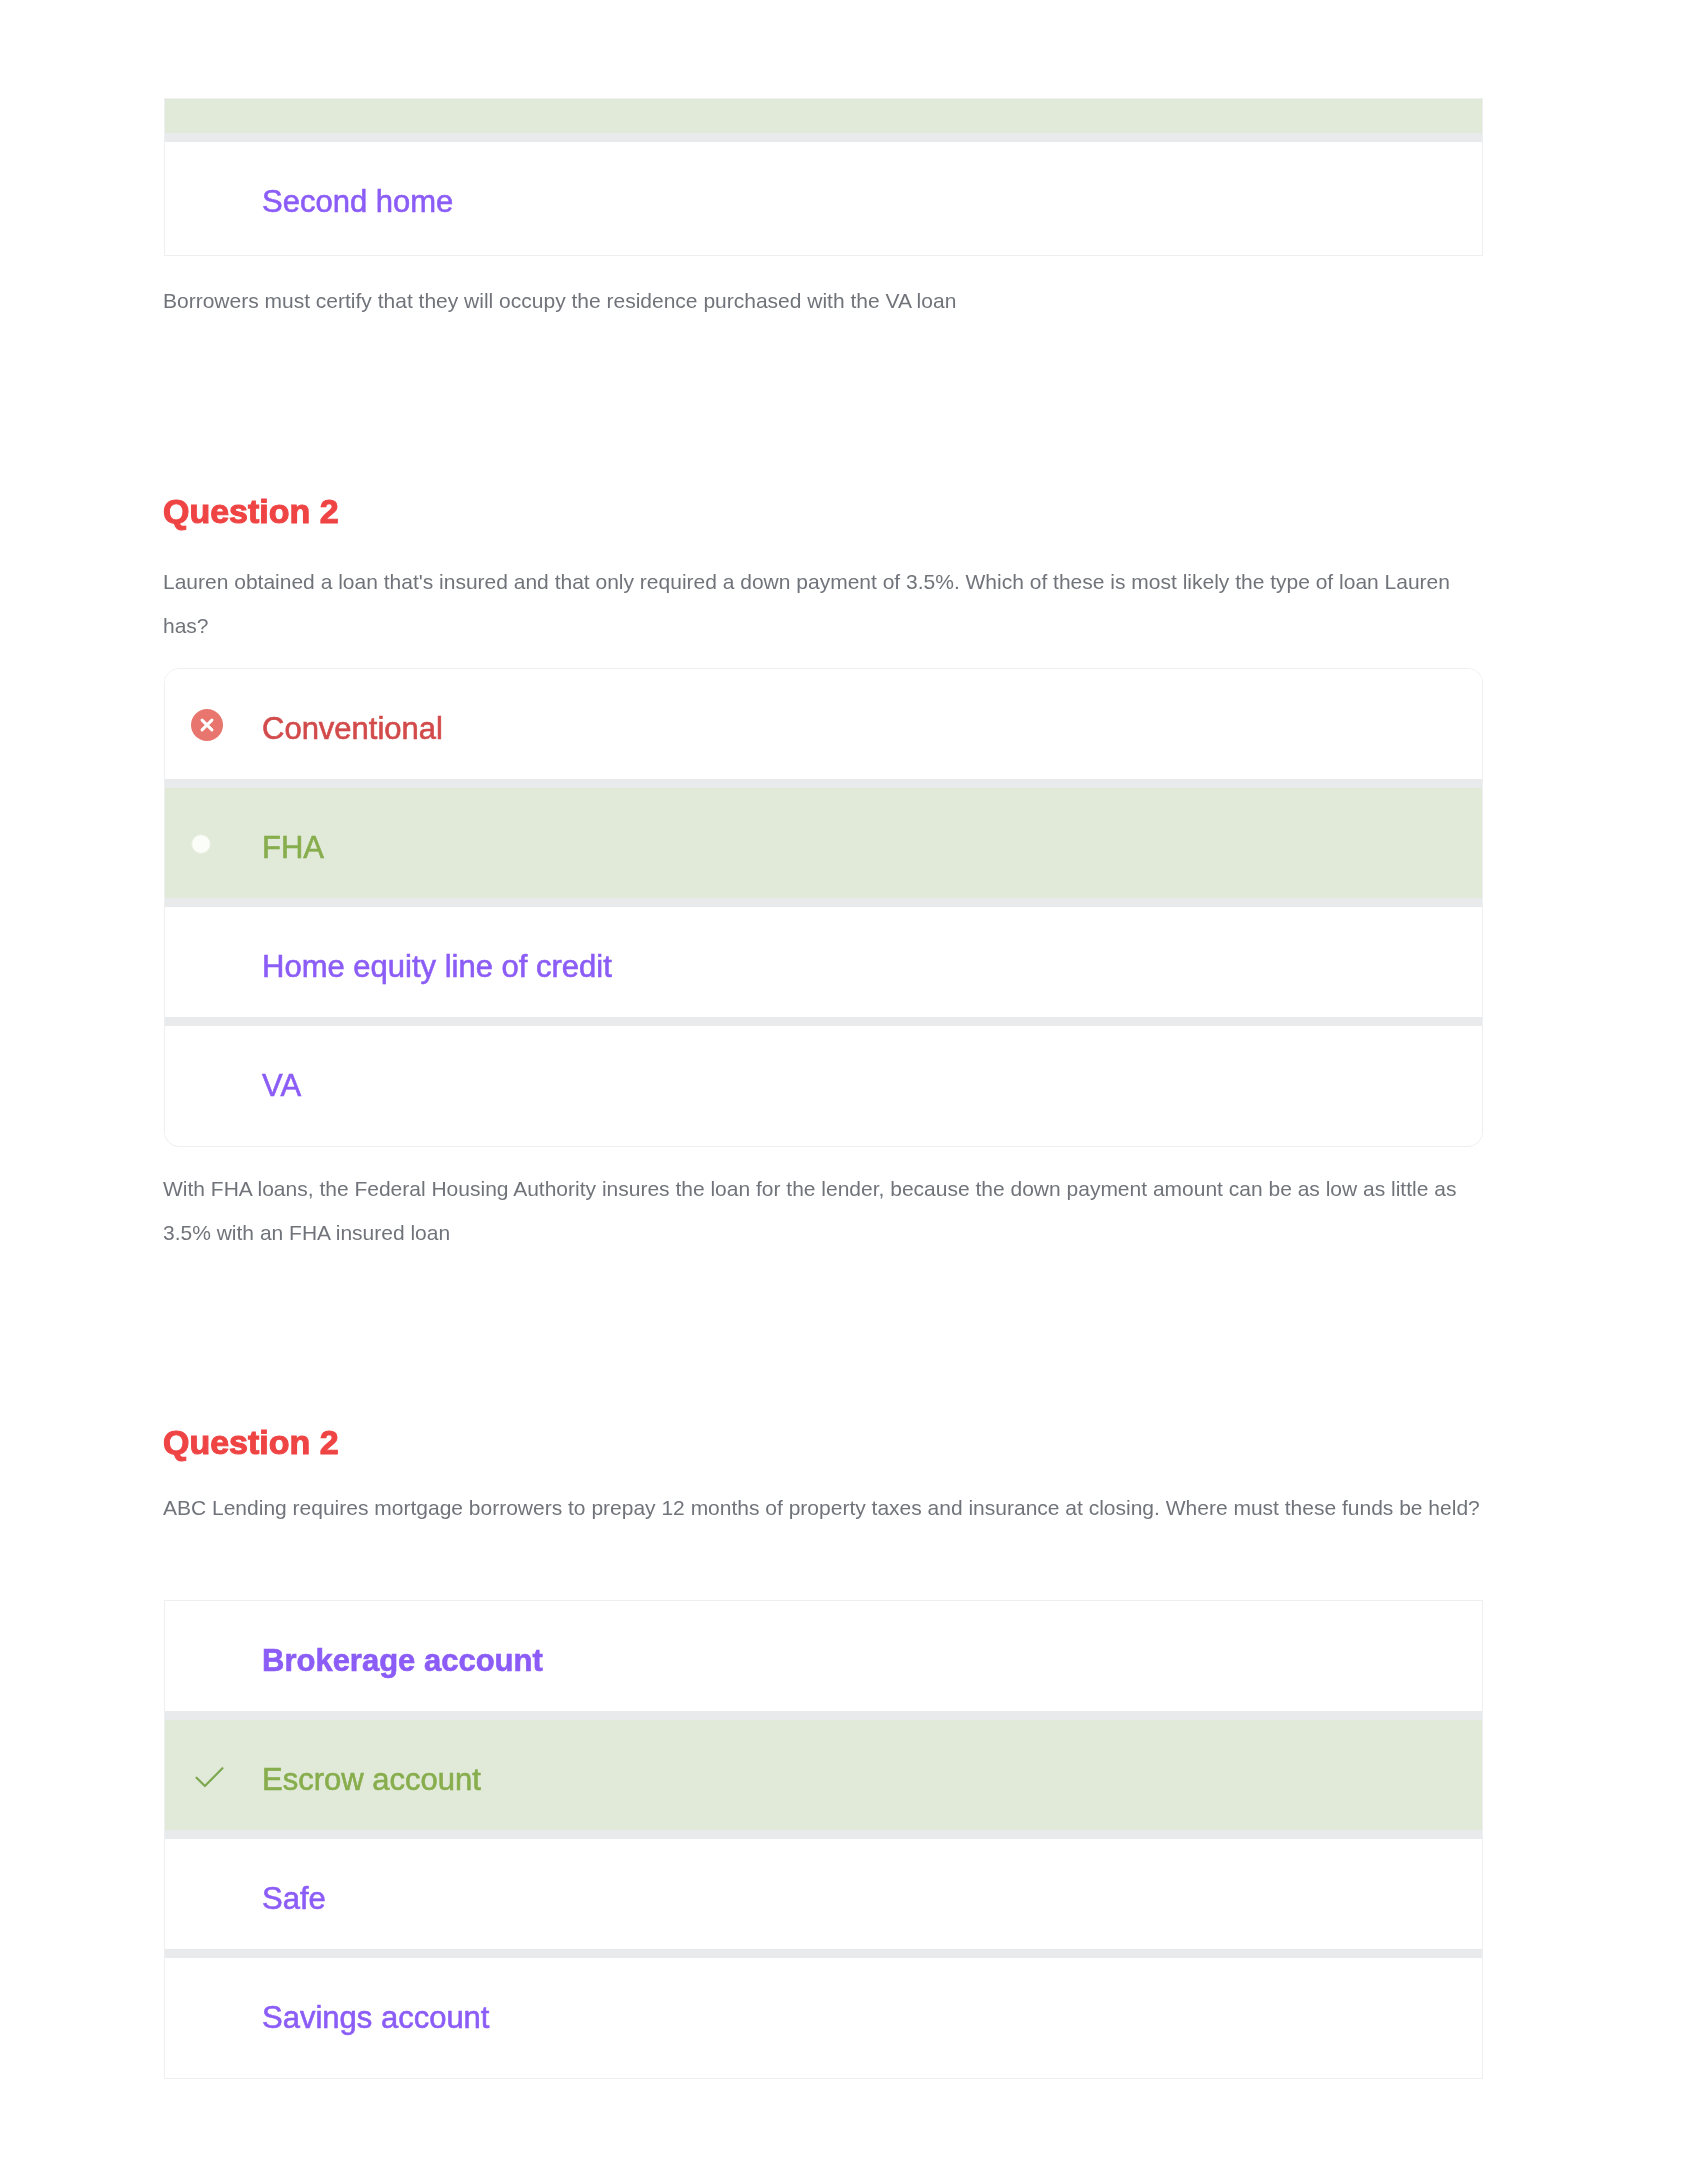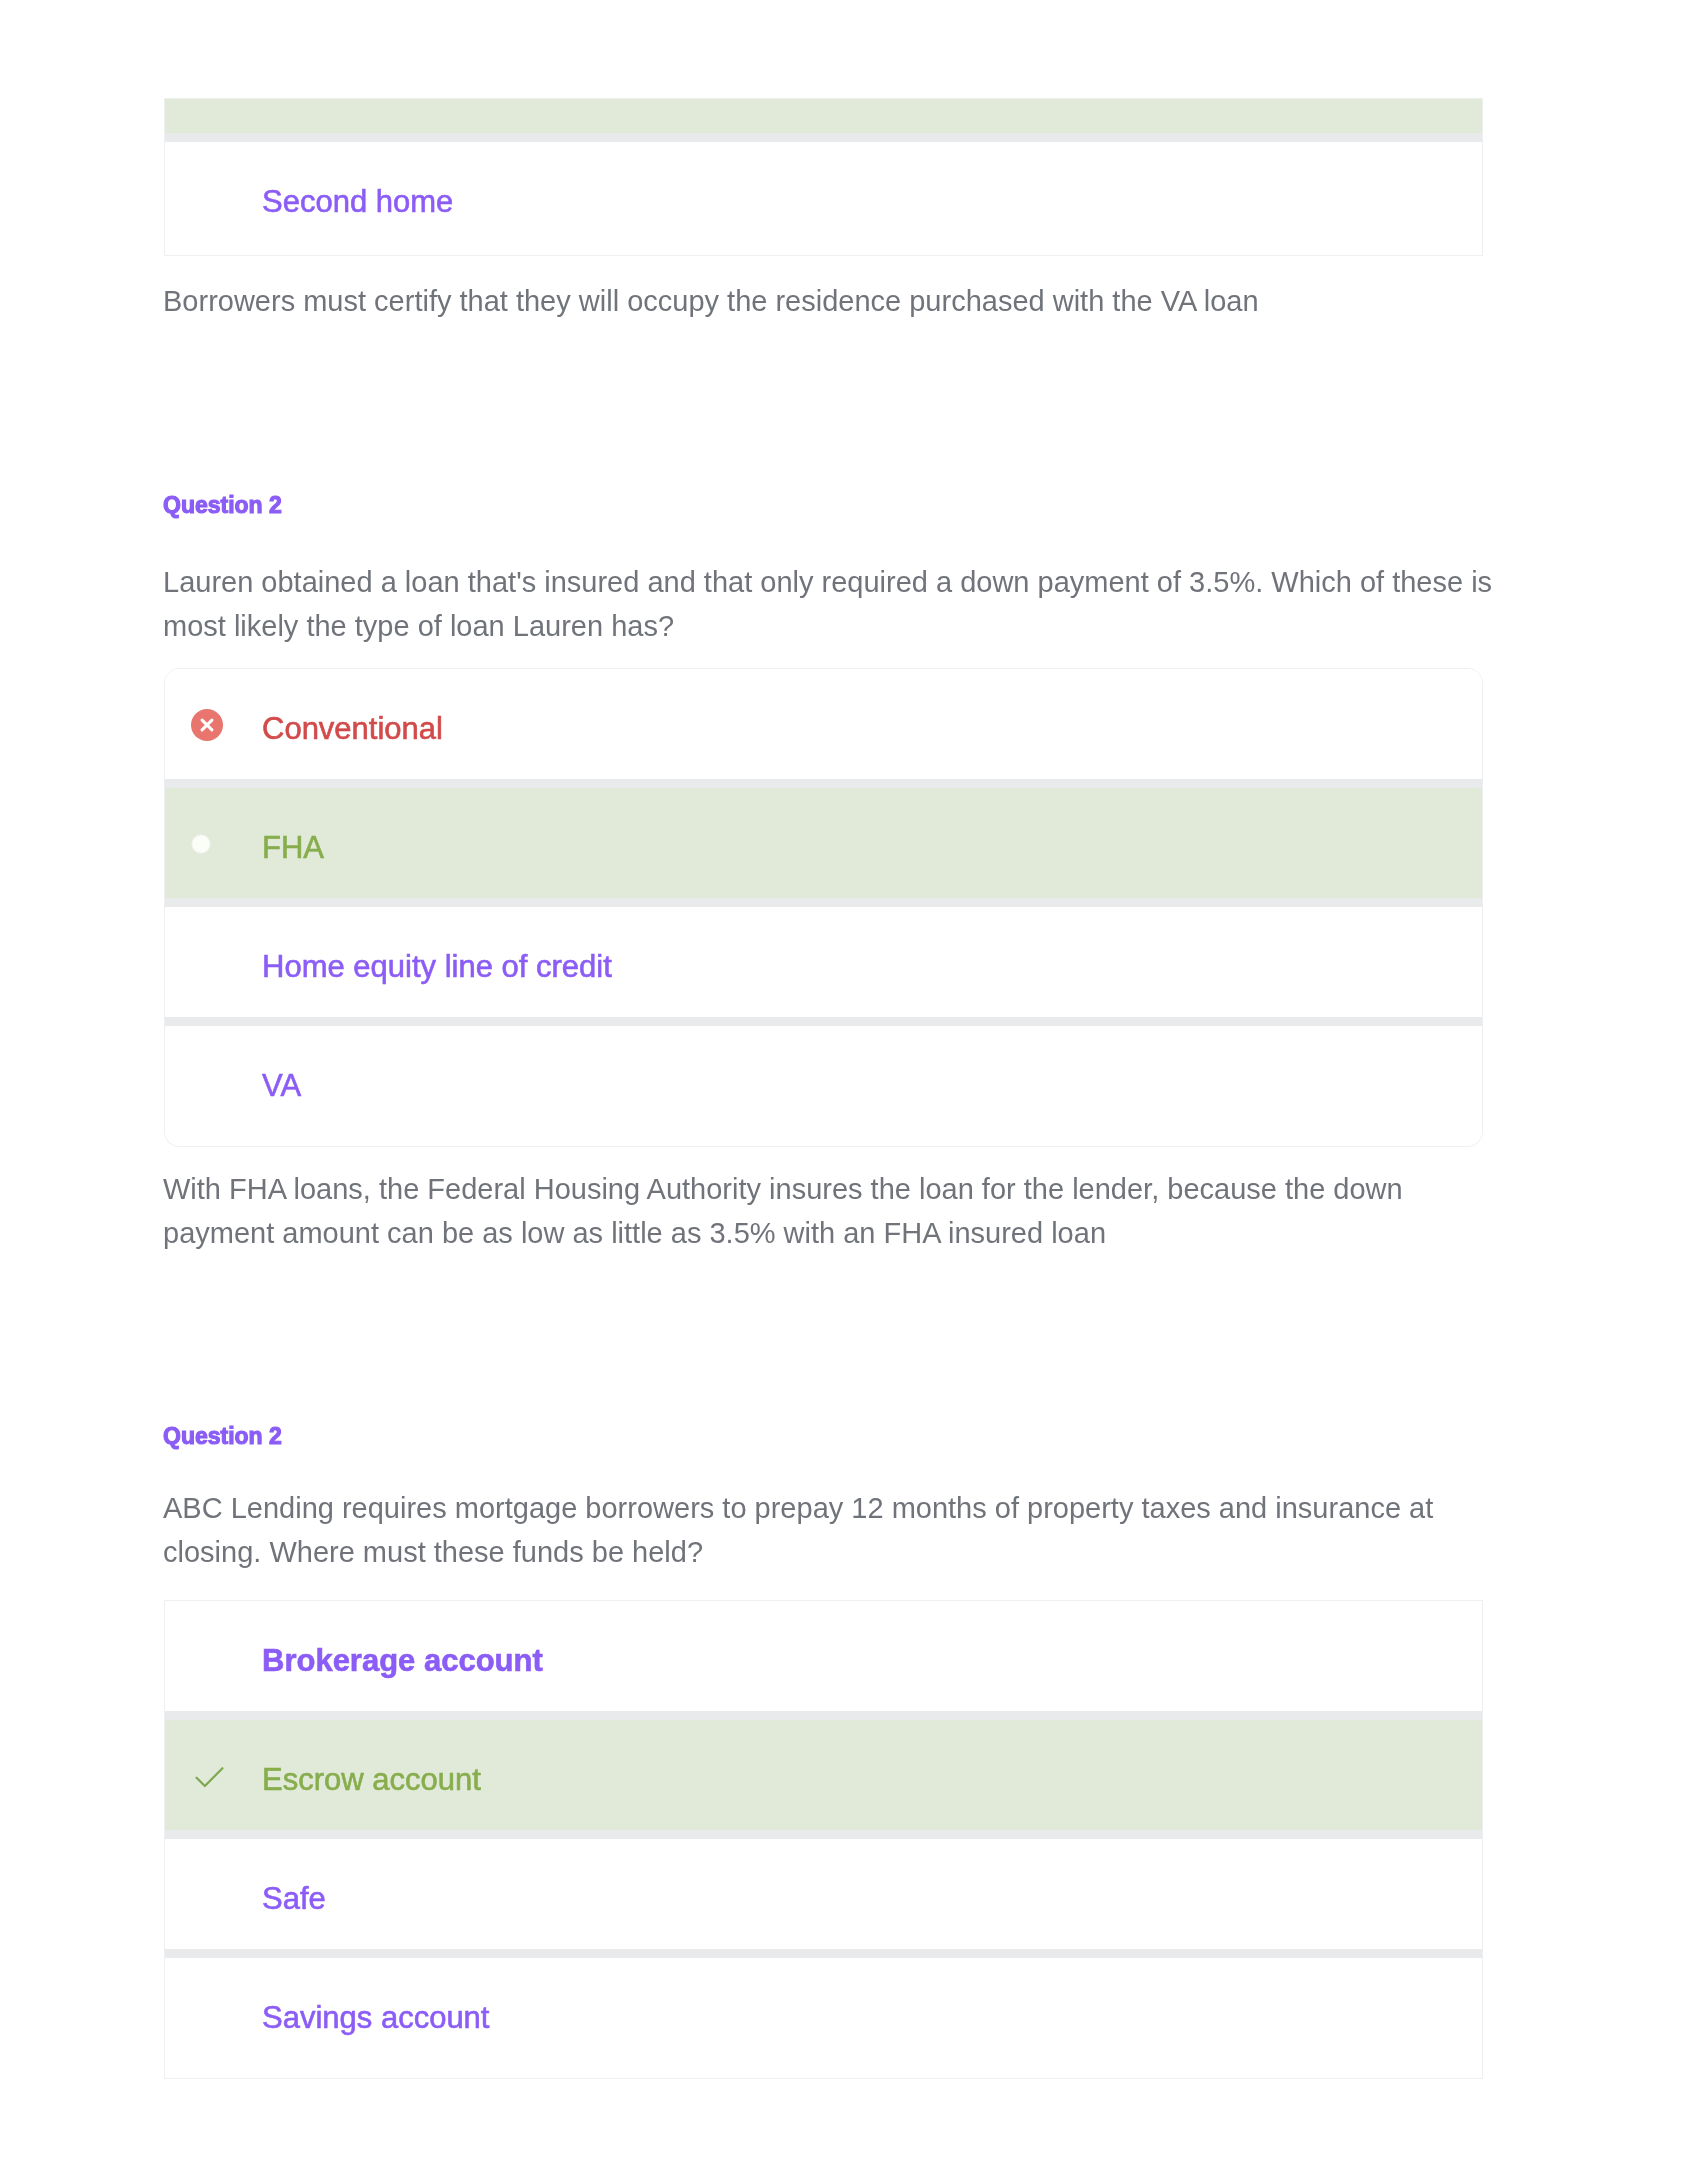--- a/index.html
+++ b/index.html
@@ -11,22 +11,22 @@
   .answer{position:absolute;left:0;width:1317px;height:119px;}
   .answer .rowbg{position:absolute;left:0;top:0;width:1317px;height:110px;background:#fff;}
   .answer .divider{position:absolute;left:0;top:110px;width:1317px;height:8.6px;background:#e8eaeb;}
   .answer.correct .rowbg{background:#e1ead9;}
   .answer .inner{position:absolute;left:0;top:0;width:1317px;height:119px;display:flex;align-items:center;padding-left:26px;}
   .answer .ico{width:71px;flex:none;display:flex;align-items:center;justify-content:flex-start;margin-top:-6.6px;}
   .answer .label{font-size:31px;line-height:1;white-space:nowrap;-webkit-text-stroke:0.6px currentColor;}
   .c-blue{color:#8b5cf6;}
   .c-red{color:#d24a4a;}
   .c-green{color:#87ad4d;}
-  .para{position:absolute;left:163px;width:1330px;font-size:29px;line-height:44px;color:#70747a;}
-  .qhead{position:absolute;left:163px;font-size:23px;font-weight:bold;line-height:1;color:#8b5cf6;-webkit-text-stroke:1.1px currentColor;}
+  .para{position:absolute;left:163px;width:1330px;font-size:21px;line-height:44px;color:#70747a;}
+  .qhead{position:absolute;left:163px;font-size:34px;font-weight:bold;line-height:1;color:#ef4444;-webkit-text-stroke:1.1px currentColor;}
 </style>
 </head>
 <body>
 
 <div class="page">
 
   <div class="answers" style="top:98px;height:158px;">
     <div class="answer correct" style="top:-76px;">
       <div class="rowbg"></div>
       <div class="divider"></div>

